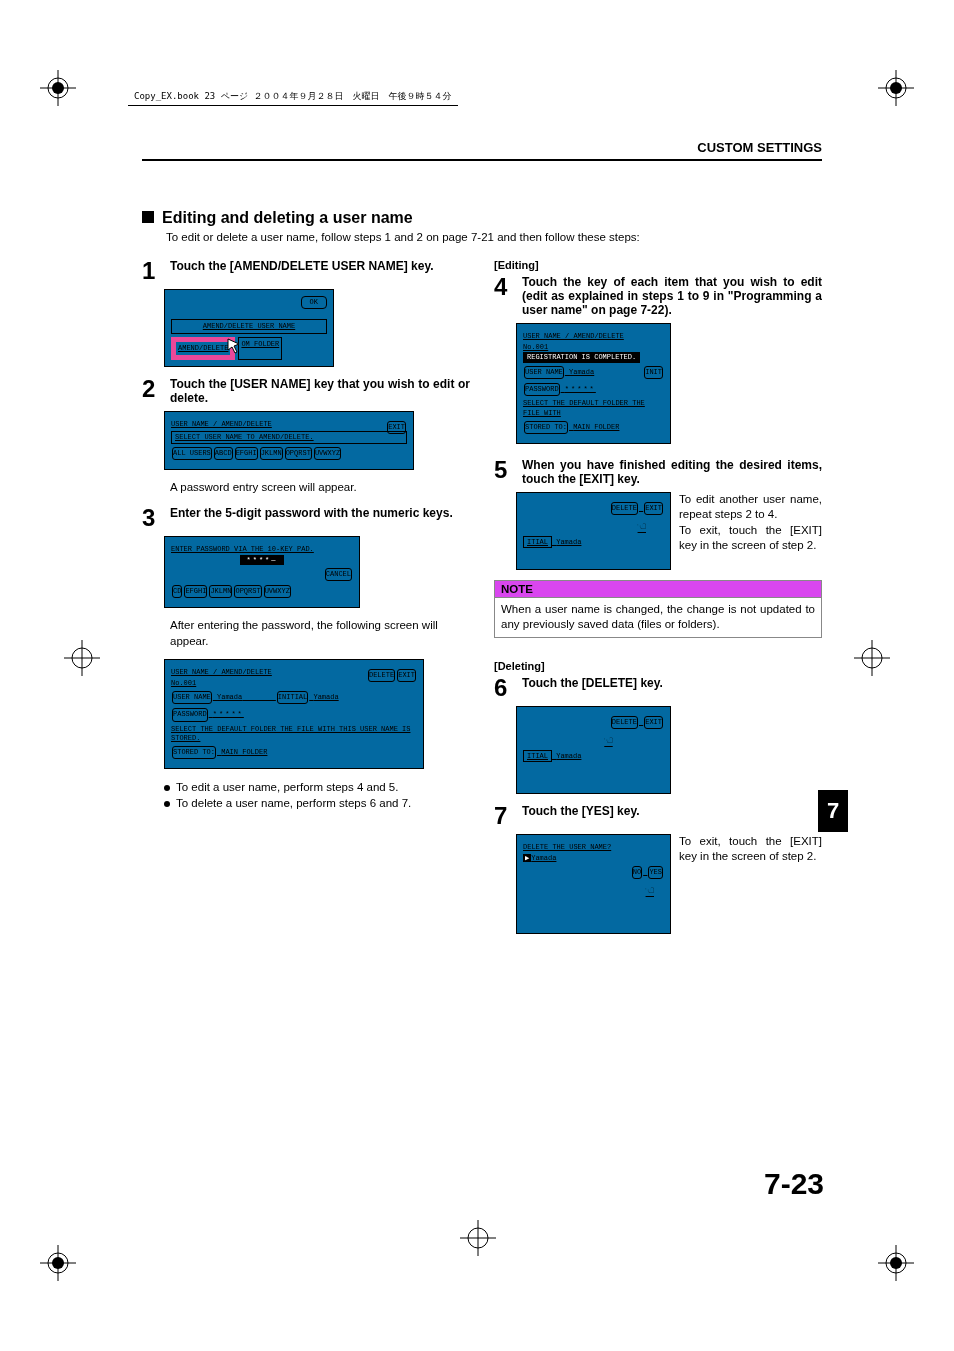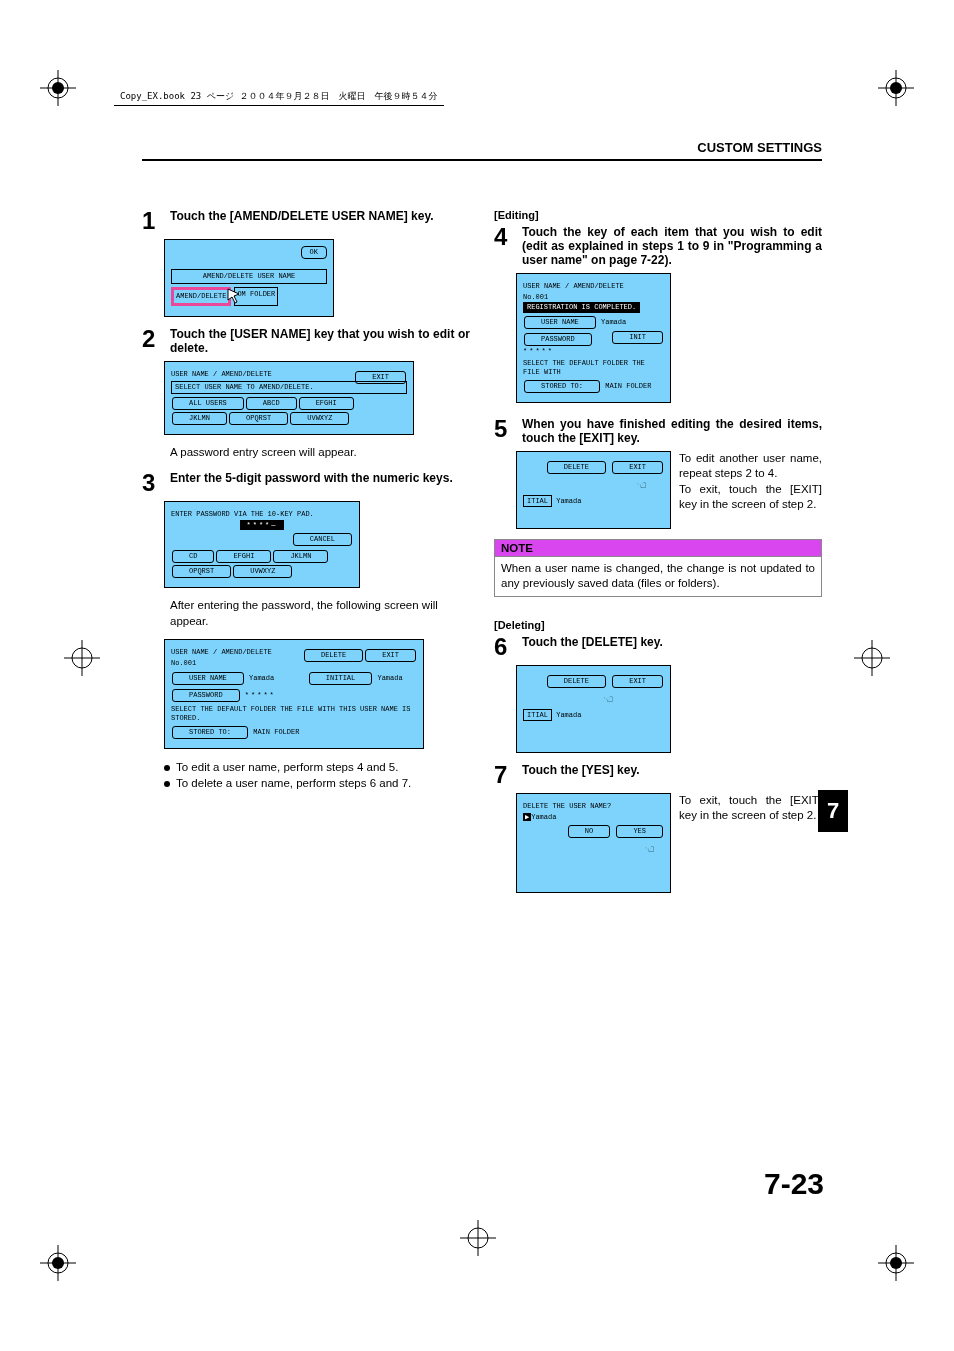--- a/index.html
+++ b/index.html
@@ -22,21 +22,21 @@
   }
   .crop-mark svg { display: block; }
   .crosshair {
     position: absolute;
     width: 36px;
     height: 36px;
   }
   .crosshair svg { display: block; }
   .header-tag {
     position: absolute;
-    left: 114px;
+    left: 128px;
     top: 88px;
     font-size: 9px;
     font-family: "MS Gothic", monospace;
     border-bottom: 1px solid #000;
     padding: 2px 6px;
   }
   .content {
     position: absolute;
     left: 142px;
     top: 140px;
@@ -57,34 +57,35 @@
   .col { width: 328px; }
   .step { display: flex; gap: 6px; margin-bottom: 6px; }
   .step-num { font-size: 24px; font-weight: bold; line-height: 1; width: 22px; flex-shrink:0; }
   .step-title { font-size: 12px; font-weight: bold; text-align: justify; }
   .step-body { font-size: 11.5px; margin-left: 28px; margin-bottom: 10px; line-height:1.35; }
   .bullet-line { font-size: 11.5px; line-height: 1.4; }
   .bullet-dot { display:inline-block; width:6px; height:6px; background:#000; border-radius:50%; vertical-align:middle; margin-right:6px; }
   .subhead { font-size: 11px; font-weight: bold; margin-bottom: 4px; }
   .figure {
     border: 1px solid #000;
-    background: #7dd3fc;
+    background: #0369a1;
     margin-left: 22px;
     margin-bottom: 10px;
     padding: 6px;
     box-sizing: border-box;
     font-family: "Courier New", monospace;
     font-size: 7px;
     line-height: 1.3;
+    text-decoration: underline;
   }
   .figure.small { width: 170px; }
   .figure.med { width: 250px; }
   .figure.wide { width: 260px; }
   .figure .ok-btn { display:inline-block; border:1px solid #000; padding:1px 8px; border-radius:4px; font-size:7px; float:right; }
-  .figure .inner-btn { display:inline-block; border:1px solid #000; padding:1px 16px; border-radius:3px; margin:1px; font-size:7px; }
+  .figure .inner-btn { display:inline-block; border:1px solid #000; padding:1px 0; border-radius:3px; margin:1px; font-size:7px; }
   .figure .row { margin:2px 0; }
   .figure .banner { background:#000; color:#fff; padding:1px 4px; display:inline-block; }
   .figure .hand { font-size:14px; }
   .figure .arrowbtn { display:inline-block; border:1px solid #000; width:12px; text-align:center; border-radius:2px; }
   .note-box {
     margin-top:10px;
     border:1px solid #888;
     font-size:11.5px;
   }
   .note-box .note-head {
@@ -175,35 +176,37 @@
         <line x1="0" y1="18" x2="36" y2="18" stroke="#000"></line>
         <line x1="18" y1="0" x2="18" y2="36" stroke="#000"></line>
       </svg>
   </div>
 
   <div class="header-tag">Copy_EX.book  23 ページ  ２００４年９月２８日　火曜日　午後９時５４分</div>
 
   <div class="content">
     <div class="section-header">CUSTOM SETTINGS</div>
 
+    <div class="h-title"><span class="sq"></span><span>Editing and deleting a user name</span></div>
+    <div class="h-sub">To edit or delete a user name, follow steps 1 and 2 on page 7-21 and then follow these steps:</div>
 
     <div class="cols">
 
       <div class="col">
 
         <div class="step">
           <div class="step-num">1</div>
           <div class="step-title">Touch the [AMEND/DELETE USER NAME] key.</div>
         </div>
         <div class="figure small" style="height:78px; position:relative;">
           <span class="ok-btn">OK</span>
           <div style="clear:both; height:10px;"></div>
           <div style="border:1px solid #000; padding:2px; text-align:center;">AMEND/DELETE USER NAME</div>
           <div style="margin-top:3px; display:flex; gap:3px;">
-            <span style="border:3px solid #ec4899; padding:2px;">AMEND/DELETE</span>
+            <span style="border:5px solid #ec4899; padding:2px;">AMEND/DELETE</span>
             <span style="border:1px solid #000; padding:2px;">OM FOLDER</span>
           </div>
           <svg style="position:absolute; left:60px; top:46px;" width="20" height="20">
               <path d="M3 3 L14 8 L9 10 L12 16 L10 17 L7 11 L3 14 Z" fill="#fff" stroke="#000"></path>
             </svg>
         </div>
 
         <div class="step">
           <div class="step-num">2</div>
           <div class="step-title">Touch the [USER NAME] key that you wish to edit or delete.</div>

